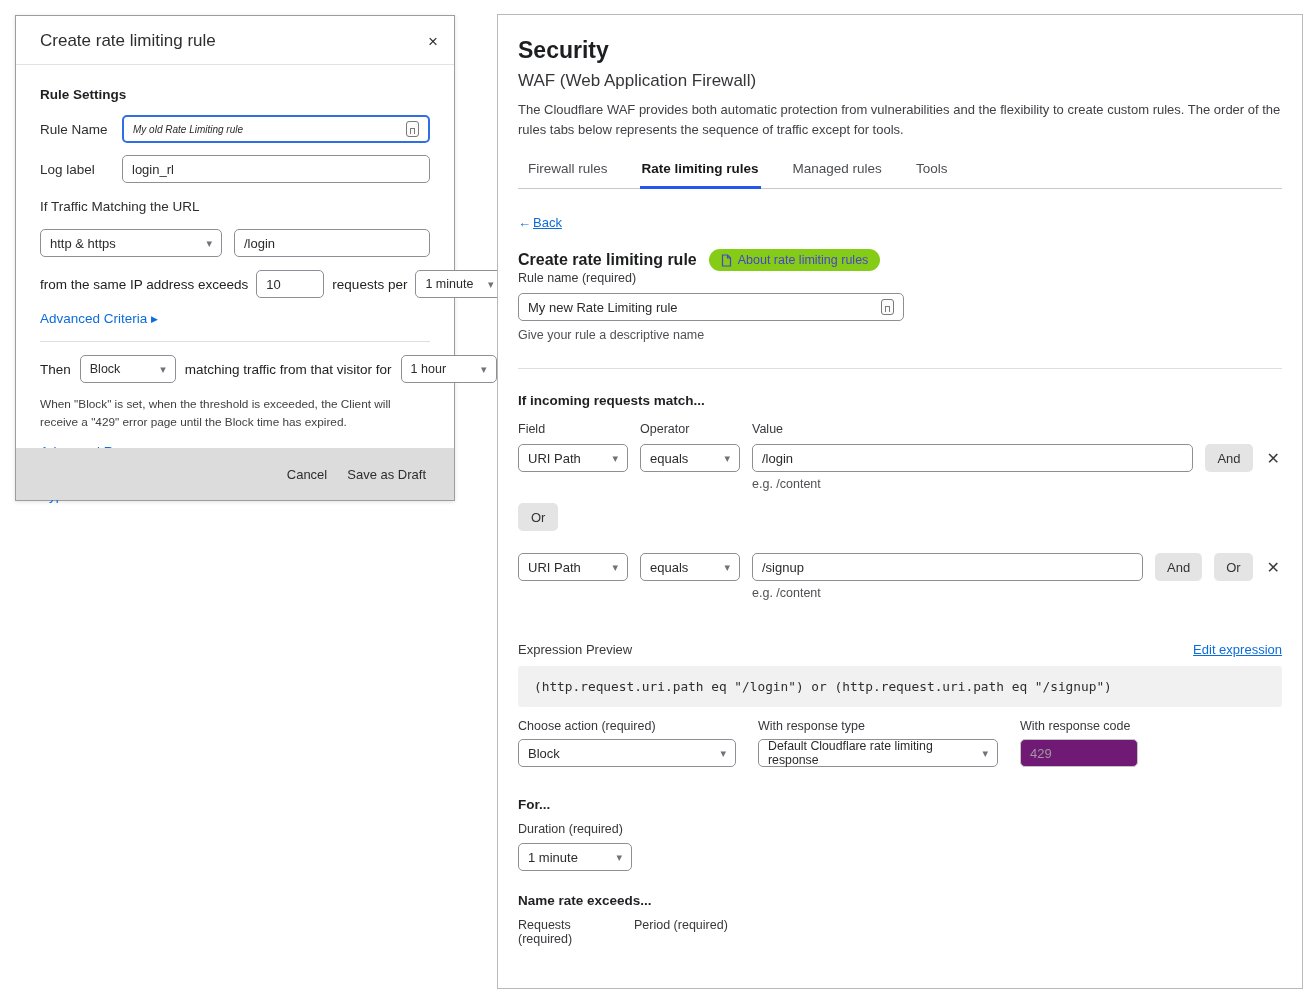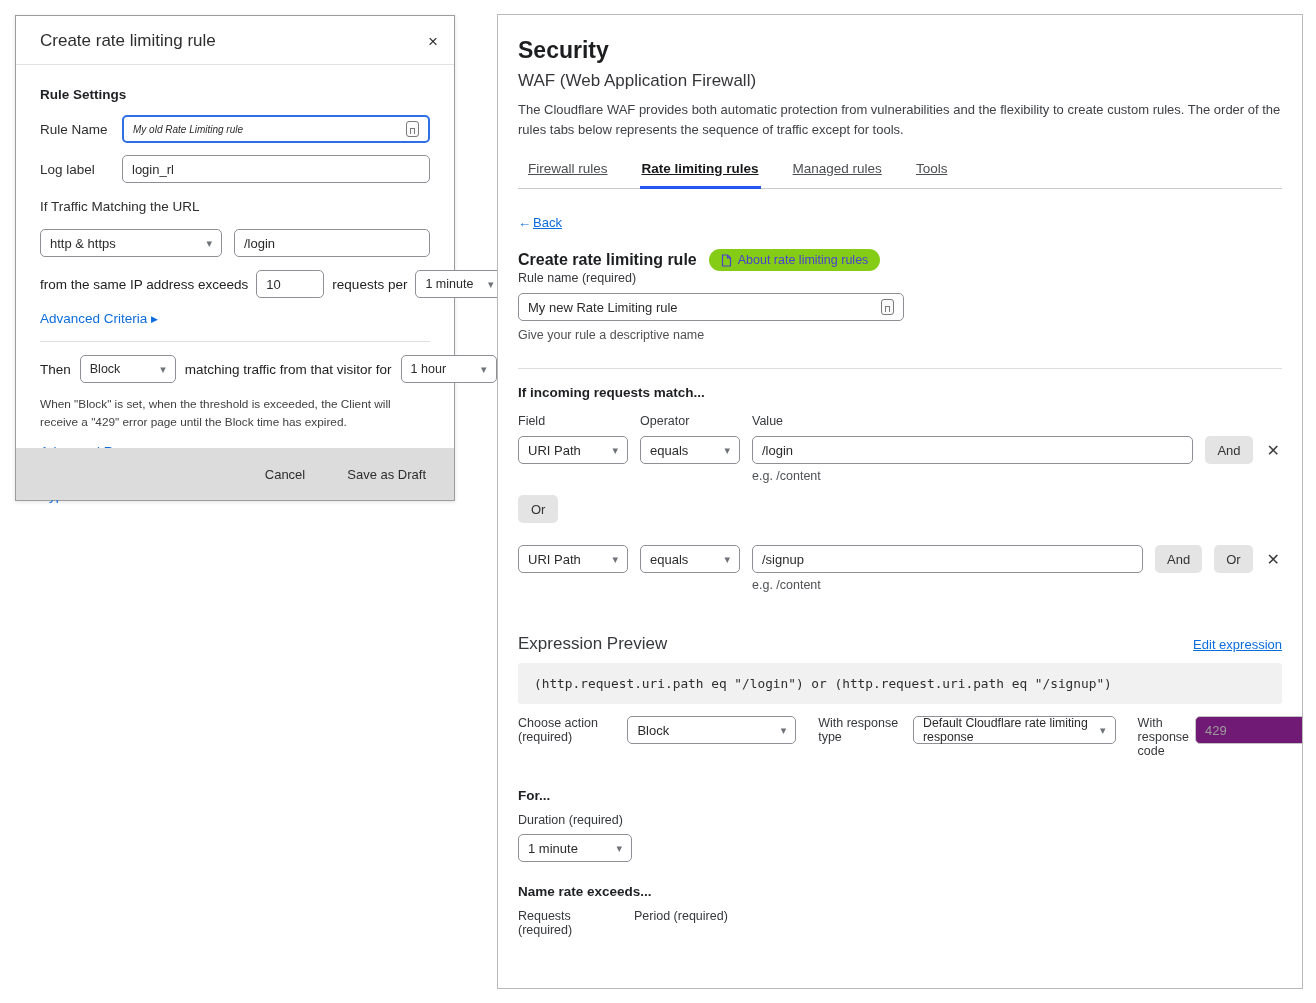--- a/index.html
+++ b/index.html
@@ -40,45 +40,45 @@
   .frow .flabel { width:72px; flex:none; font-size:13.5px; color:#2e2e2e; }
   .inp-focus { border:2px solid #2f6fe4; }
   .autofill {
     width:13px; height:16px; border:1.5px solid #7a7a7a; border-radius:3px; flex:none;
     display:inline-flex; align-items:flex-end; justify-content:center; background:#fbfbfb;
   }
   .autofill i { display:block; width:5px; height:6px; border:1px solid #7a7a7a; border-bottom:none; margin-bottom:2px; }
   .note { font-size:11.8px; color:#3f3f3f; line-height:1.55; margin-top:12px; }
   .modal-footer {
     position:absolute; left:0; right:0; bottom:0; height:52px; background:#dcdcdc;
-    display:flex; align-items:center; justify-content:flex-end; gap:42px; padding:0 28px;
+    display:flex; align-items:center; justify-content:flex-end; gap:20px; padding:0 28px;
   }
   .txtbtn { background:none; border:none; font-size:13px; color:#2d2d2d; cursor:pointer; font-family:"Liberation Sans", sans-serif; }
   .disc { font-size:9px; position:relative; top:-1px; }
 
   
   .panel {
     position:absolute; left:497px; top:14px; width:806px; height:975px;
     background:#fff; border:1px solid #b9b9b9; padding:16px 20px 0 20px; overflow:hidden;
   }
   .pg-title { font-size:23px; font-weight:bold; color:#1d1e20; margin-top:6px; }
   .pg-sub { font-size:17px; color:#35363a; margin-top:7px; font-weight:normal; }
   .pg-desc { font-size:13px; color:#3f4145; line-height:1.5; margin-top:9px; max-width:764px; }
   .tabs { display:flex; gap:30px; margin-top:16px; border-bottom:1px solid #c9c9c9; padding-left:8px; }
-  .tab { font-size:13.5px; color:#4c4e52; padding:6px 2px 10px 2px; cursor:pointer; border-bottom:3px solid transparent; margin-bottom:-1px;text-decoration:underline; }
+  .tab { font-size:13.5px; color:#4c4e52; padding:6px 2px 10px 2px; cursor:pointer; border-bottom:3px solid transparent; margin-bottom:-1px; }
   .tab.active { color:#17181a; font-weight:bold; border-bottom-color:#2456f0; }
   .backlink { display:inline-flex; align-items:center; gap:2px; margin-top:26px; font-size:13.5px; }
   .backlink .bk { text-decoration:underline; }
   .create-row { display:flex; align-items:center; gap:12px; margin-top:18px; }
   .create-h { font-size:16px; font-weight:bold; color:#1d1e20; }
   .badge {
     display:inline-flex; align-items:center; gap:6px; background:#84cc16; color:#4c42cf;
     border-radius:13px; padding:4px 12px; font-size:12.5px; cursor:pointer;
   }
-  .col { display:flex; flex-direction:row; gap:6px; }
+  .col { display:flex; flex-direction:column; gap:6px; }
   .matchrow { display:flex; align-items:center; gap:12px; }
   .mono-box {
     background:#f1f1f1; border-radius:3px; padding:13px 16px; margin-top:9px;
     font-family:"DejaVu Sans Mono", monospace; font-size:12.8px; color:#2e2e2e;
   }
   .inp.disabled { background:#701a75; border-color:#c4c4c4; color:#9b9b9b; }
 </style>
 </head>
 <body>
 
@@ -204,21 +204,21 @@
   <div class="inp" style="width:386px; margin-top:8px; justify-content:space-between;">
     <span>My new Rate Limiting rule</span>
     <span class="autofill">
         <i></i>
       </span>
   </div>
   <div class="helper" style="margin-top:7px;">Give your rule a descriptive name</div>
 
   <div class="divider" style="margin-top:26px;"></div>
 
-  <div class="hsec" style="margin-top:16px;">If incoming requests match...</div>
+  <div class="hsec" style="margin-top:24px;">If incoming requests match...</div>
 
   <div style="display:flex; gap:12px; margin-top:14px;">
     <span class="lbl" style="width:110px;">Field</span>
     <span class="lbl" style="width:100px;">Operator</span>
     <span class="lbl">Value</span>
   </div>
 
   
   <div class="matchrow" style="margin-top:8px;">
     <div class="sel" style="width:110px; flex:none;">
@@ -248,21 +248,21 @@
       <span class="chev">▾</span>
     </div>
     <input class="inp" style="flex: 1 1 0%;" value="/signup">
     <button class="gbtn">And</button>
     <button class="gbtn">Or</button>
     <button class="xbtn">✕</button>
   </div>
   <div class="helper" style="margin-left:234px; margin-top:5px;">e.g. /content</div>
 
   <div style="display:flex; justify-content:space-between; align-items:center; margin-top:42px;">
-    <span class="lbl" style="font-size:17px;">Expression Preview</span>
+    <span class="lbl" style="font-size:13px;">Expression Preview</span>
     <a class="blue" style="text-decoration:underline;">Edit expression</a>
   </div>
   <div class="mono-box">(http.request.uri.path eq "/login") or (http.request.uri.path eq "/signup")</div>
 
   <div style="display:flex; gap:22px; margin-top:12px;">
     <div class="col">
       <span class="lbl">Choose action (required)</span>
       <div class="sel" style="width:218px;">
         <span>Block</span>
         <span class="chev">▾</span>

